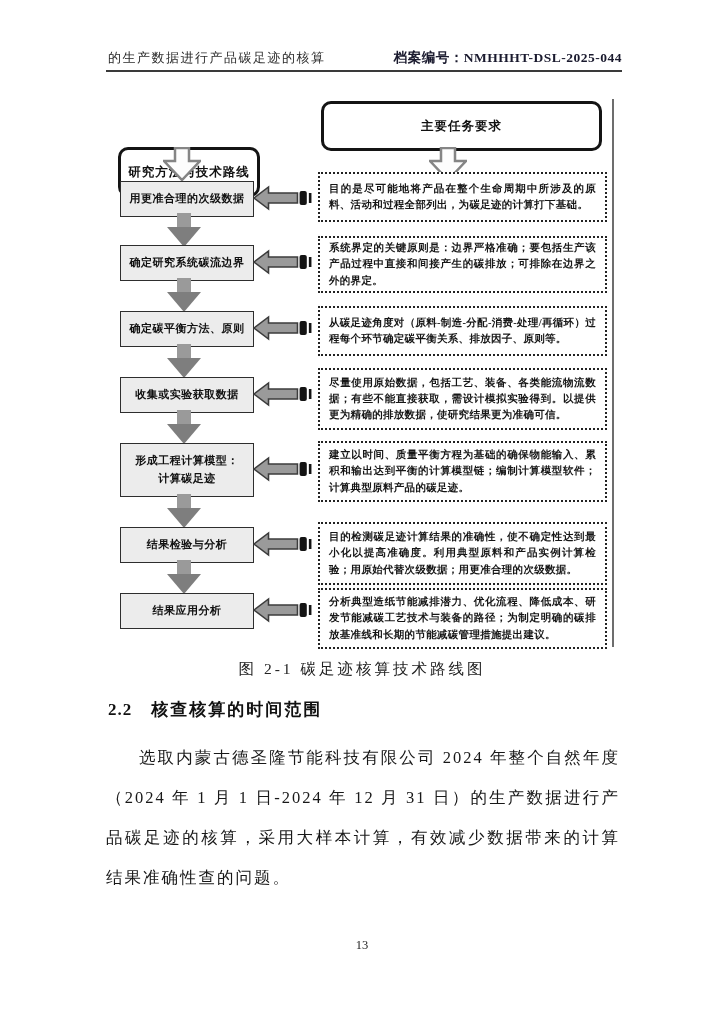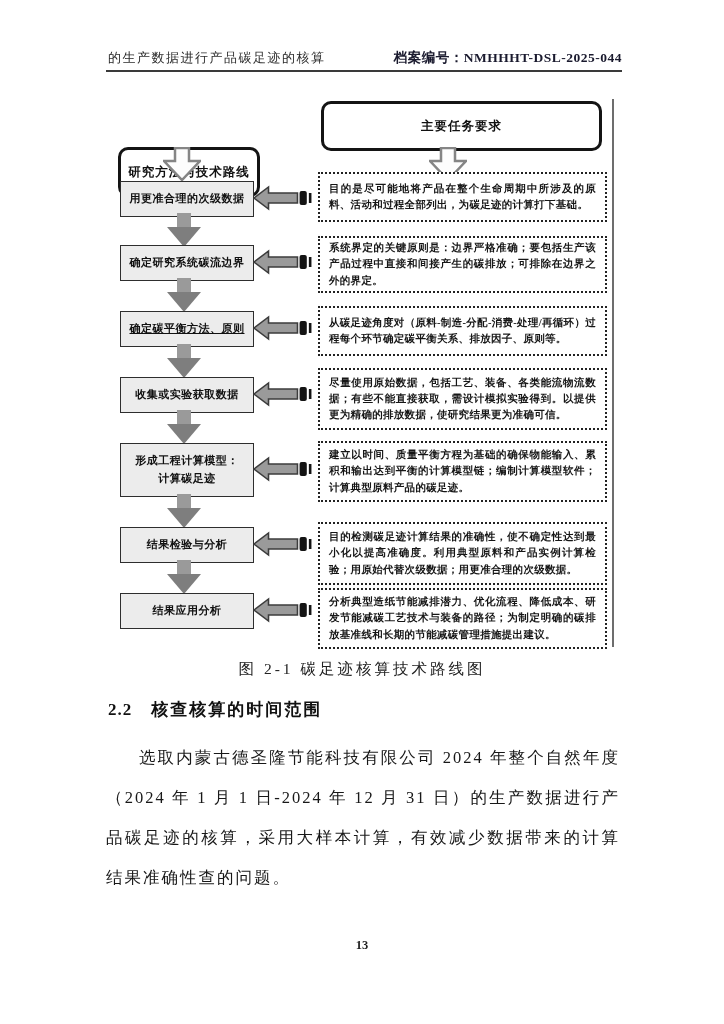--- a/index.html
+++ b/index.html
@@ -41,21 +41,21 @@
   
   .caption{position:absolute;left:0;top:659px;width:724px;text-align:center;
     font-size:15.5px;letter-spacing:3px;color:#222;}
   .section-h{position:absolute;left:108px;top:698px;font-size:17px;font-weight:bold;
     letter-spacing:2px;color:#111;}
   .section-h .num{margin-right:19px;letter-spacing:1px;}
   .bodytext{position:absolute;left:106px;top:738px;width:514px;
     font-size:16.5px;line-height:40px;letter-spacing:2px;
     text-align:justify;text-indent:2em;color:#181818;}
   .pagenum{position:absolute;left:0;top:938px;width:724px;text-align:center;
-    font-size:12.5px;color:#222;font-weight:bold;}
+    font-size:12.5px;color:#222;}
 </style>
 </head>
 <body>
 
 <div class="page">
 
   <div class="hdr-company">的生产数据进行产品碳足迹的核算</div>
   <div class="hdr-docnum">档案编号：NMHHHT-DSL-2025-044</div>
   <div class="hdr-rule"></div>
 
@@ -112,21 +112,21 @@
     <div class="taskbox" style="top:139px;height:57px;">
       <span>系统界定的关键原则是：边界严格准确；要包括生产该产品过程中直接和间接产生的碳排放；可排除在边界之外的界定。</span>
     </div>
     <div class="varrow" style="top:181px;">
       <svg viewBox="0 0 34 34" preserveAspectRatio="none">
           <rect x="10" y="0" width="14" height="15" fill="#9a9a9a"></rect>
           <polygon points="0,14 34,14 17,34" fill="#7e7e7e"></polygon>
         </svg>
     </div>
 
-    <div class="stepbox" style="top:214px;height:34px;text-decoration:underline;">
+    <div class="stepbox" style="top:214px;height:34px;">
       <span class="step-label">确定碳平衡方法、原则</span>
     </div>
     <div class="harrow" style="top:218px;">
       <svg viewBox="0 0 58 26" preserveAspectRatio="none">
           <polygon points="1,13 15,2 15,8 43,8 43,18 15,18 15,24" fill="#9a9a9a" stroke="#3c3c3c" stroke-width="1.5"></polygon>
           <rect x="45" y="6" width="7" height="14" rx="2" fill="#141414"></rect>
           <rect x="54" y="8" width="2.5" height="10" fill="#141414"></rect>
         </svg>
     </div>
     <div class="taskbox" style="top:209px;height:50px;">

